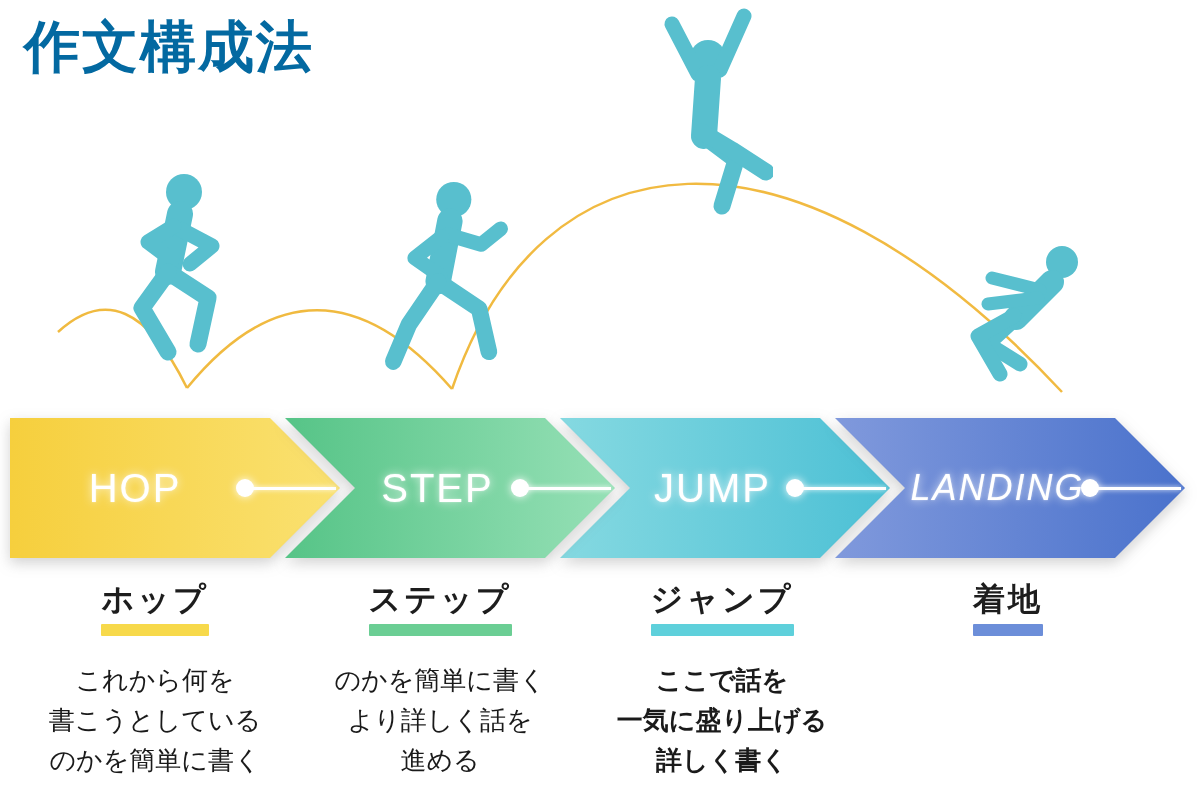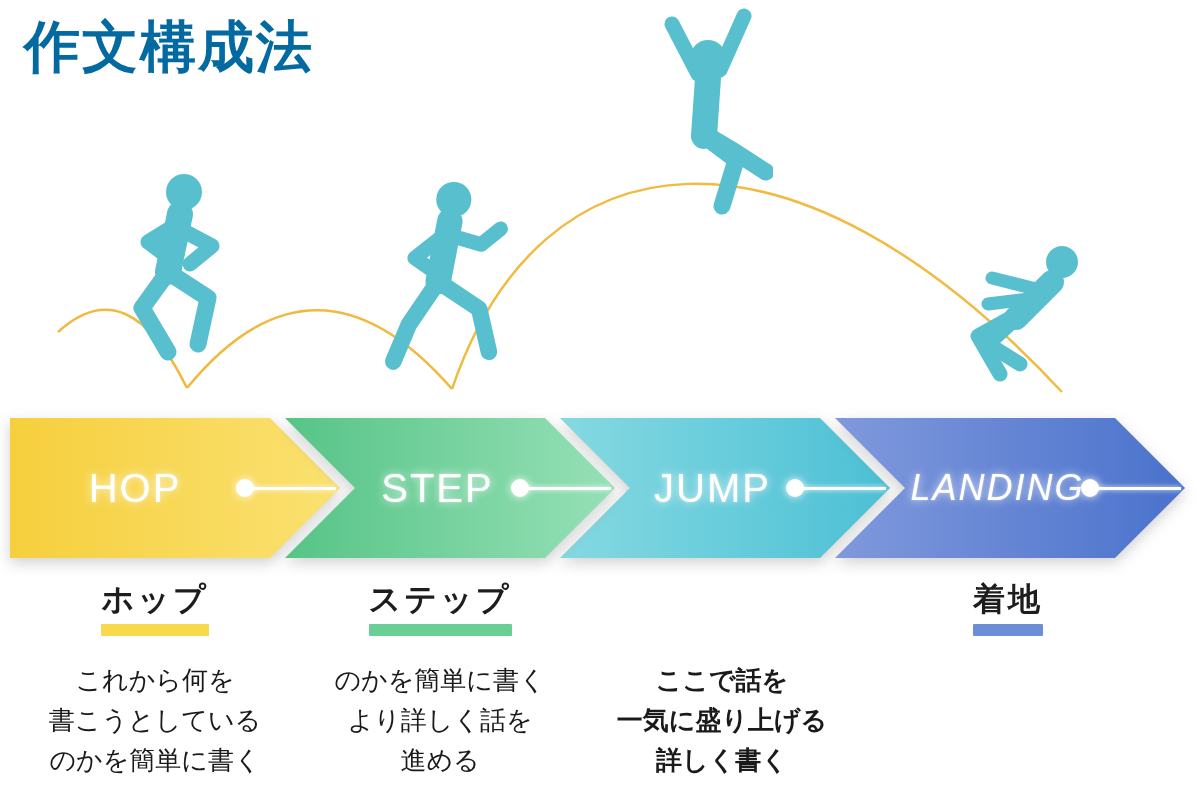--- a/index.html
+++ b/index.html
@@ -163,20 +163,21 @@
     </span>
   </div>
   <div class="ja-label ja-label-1">
     <span class="ja-label-inner">
       <span class="ja-label-text">ステップ</span>
       <span class="underline-bar" style="background: rgb(107, 206, 148);"></span>
     </span>
   </div>
   <div class="ja-label ja-label-2">
     <span class="ja-label-inner">
+      <span class="ja-label-text">ジャンプ</span>
       <span class="underline-bar" style="background: rgb(94, 208, 219);"></span>
     </span>
   </div>
   <div class="ja-label ja-label-3">
     <span class="ja-label-inner">
       <span class="ja-label-text">着地</span>
       <span class="underline-bar" style="background: rgb(108, 142, 217);"></span>
     </span>
   </div>
 

